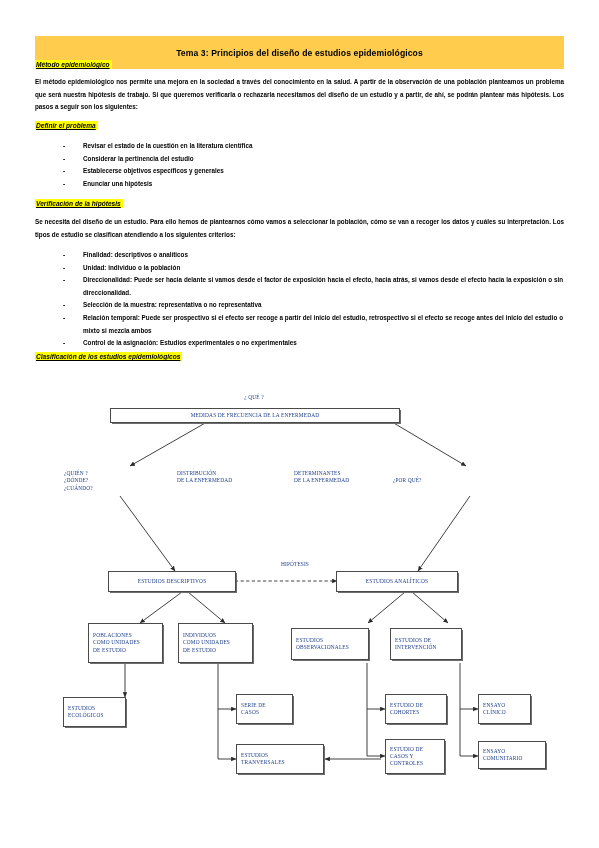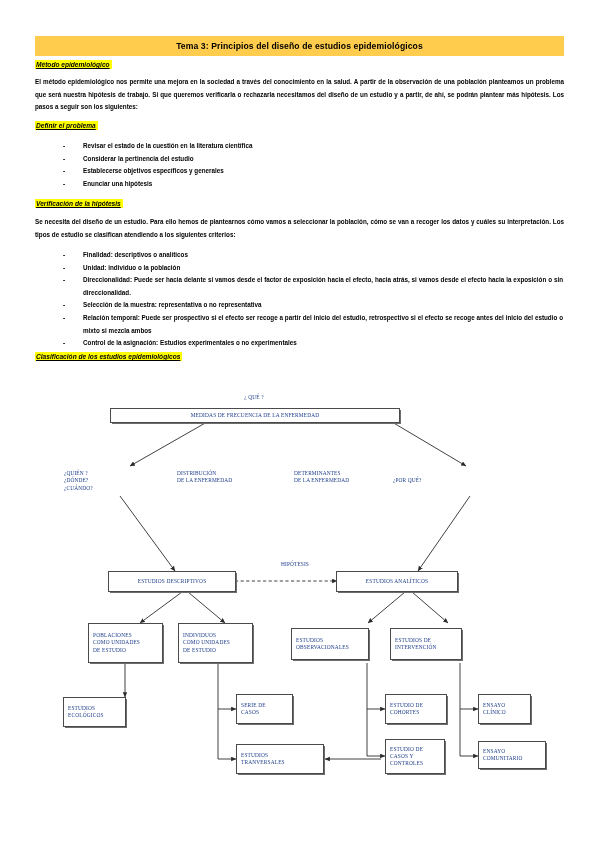--- a/index.html
+++ b/index.html
@@ -21,21 +21,21 @@
     inset: 0;
     padding: 0;
   }
 
   
   .title-banner {
     position: absolute;
     left: 35px;
     top: 36px;
     width: 529px;
-    height: 20px;
+    height: 33px;
     background: #ffcc4d;
     display: flex;
     align-items: center;
     justify-content: center;
   }
   .title-banner .title-text {
     font-size: 8.6px;
     font-weight: bold;
     letter-spacing: .1px;
     color: #000;

